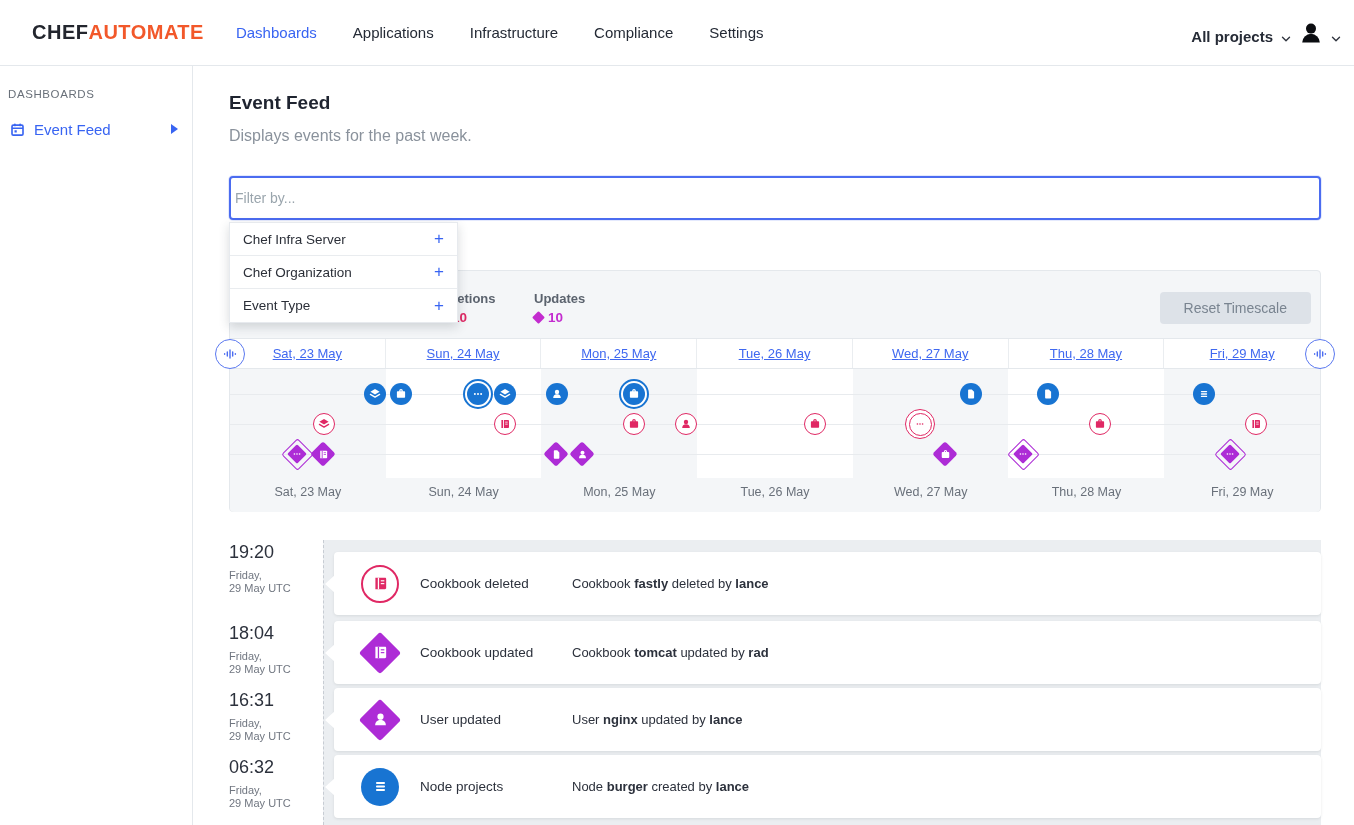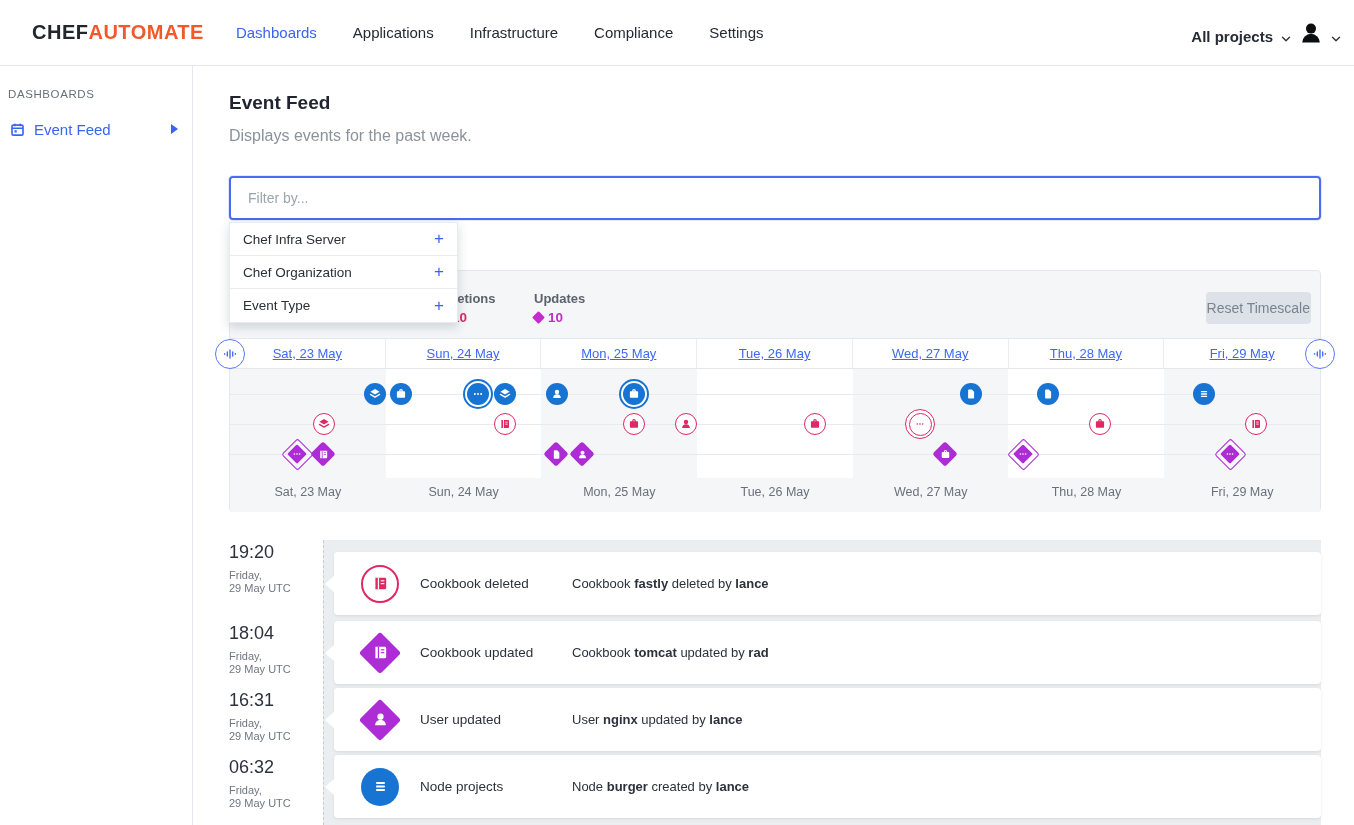--- a/index.html
+++ b/index.html
@@ -36,41 +36,41 @@
   .side-item{position:relative;margin-top:16px;height:26px;display:flex;align-items:center;cursor:pointer}
   .side-item .cal{width:15px;height:15px;margin-left:10px;color:var(--link)}
   .side-item .lbl{margin-left:9px;font-size:15px;color:var(--link)}
   .side-item .tri{position:absolute;right:14px;width:0;height:0;
     border-top:5px solid transparent;border-bottom:5px solid transparent;border-left:7px solid var(--link)}
   
   .main{position:absolute;left:193px;top:66px;right:0;bottom:0;background:#fff}
   .page-title{position:absolute;left:36px;top:26px;font-size:19px;font-weight:700;color:#1f2430}
   .page-subtitle{position:absolute;left:36px;top:61px;font-size:16px;color:var(--gray)}
   .filter-input{position:absolute;left:36px;top:110px;width:1092px;height:44px;
-    border:2px solid #4b6cf0;border-radius:4px;padding:0 17px;font-size:14px;outline:none;
+    border:2px solid #4b6cf0;border-radius:4px;padding:0 4px;font-size:14px;outline:none;
     font-family:"Liberation Sans",sans-serif;color:var(--dark);box-shadow:0 0 0 1px rgba(75,108,240,.15)}
   .filter-input::placeholder{color:#9aa5ad}
   
   .dropdown{position:absolute;left:36px;top:156px;width:229px;background:#fff;z-index:25;
     border:1px solid #e7eaee;box-shadow:0 4px 10px rgba(40,50,60,.18)}
   .dd-item{height:33px;display:flex;align-items:center;justify-content:space-between;
     padding:0 13px;font-size:13.5px;color:#2b2f38;border-bottom:1px solid #e9ecef;cursor:pointer;background:#fff}
   .dd-item:last-child{border-bottom:none}
   .dd-item .plus{color:var(--link);font-size:17px;font-weight:400}
   
   .panel{position:absolute;left:36px;top:204px;width:1092px;height:242px;background:var(--panel);
     border:1px solid var(--border);border-radius:4px}
   .stats-row{position:absolute;left:0;top:0;right:0;height:67px}
   .stat{position:absolute;top:20px}
   .stat-label{font-size:13px;font-weight:700;color:#5b636e}
   .stat-count{margin-top:4px;font-size:13.5px;font-weight:700;display:flex;align-items:center;gap:5px}
   .shape{display:inline-block}
   .shape.circle{width:10px;height:10px;border-radius:50%;background:currentColor}
   .shape.diamond{width:9px;height:9px;background:currentColor;transform:rotate(45deg);border-radius:1px}
-  .reset-btn{position:absolute;right:9px;top:21px;height:32px;padding:0 1px;background:#dde2e8;
+  .reset-btn{position:absolute;right:9px;top:21px;height:32px;padding:0 24px;background:#dde2e8;
     border:none;border-radius:4px;font-size:14px;color:#798490;font-family:"Liberation Sans",sans-serif;cursor:pointer}
   .days-row{position:absolute;left:0;top:67px;right:0;height:31px;background:#fff;
     border-top:1px solid var(--border);border-bottom:1px solid var(--border);display:flex}
   .day-cell{width:156px;display:flex;align-items:center;justify-content:center;border-right:1px solid #eaedf0}
   .day-cell:last-child{border-right:none}
   .day-link{font-size:13px;color:#3f68f0;text-decoration:underline;cursor:pointer}
   .edge-btn{position:absolute;width:30px;height:30px;border-radius:50%;background:#fff;
     border:1.5px solid #5a78f0;color:#4b6cf0;top:67.5px;display:flex;align-items:center;justify-content:center;
     cursor:pointer;z-index:5;padding:0}
   .edge-btn svg{width:14px;height:14px}

